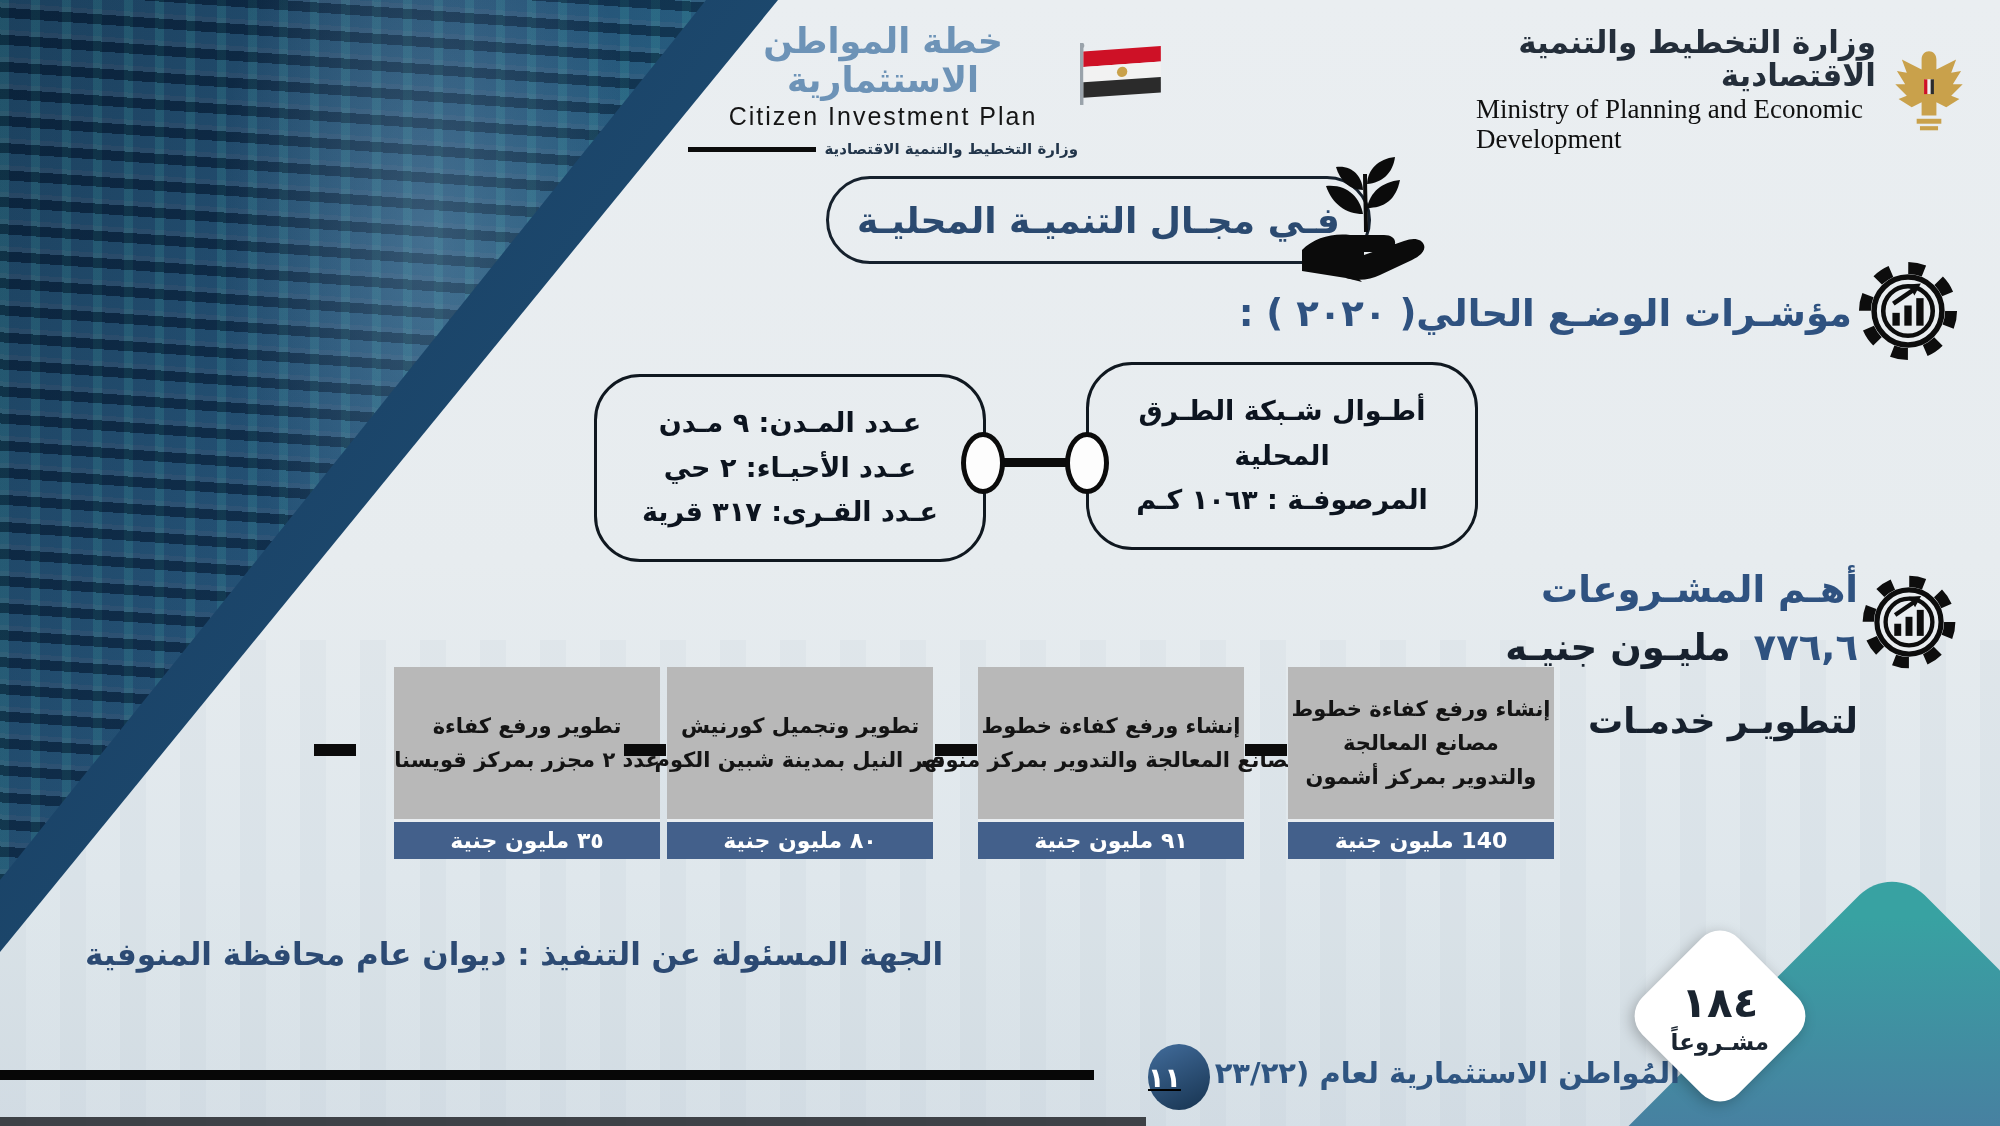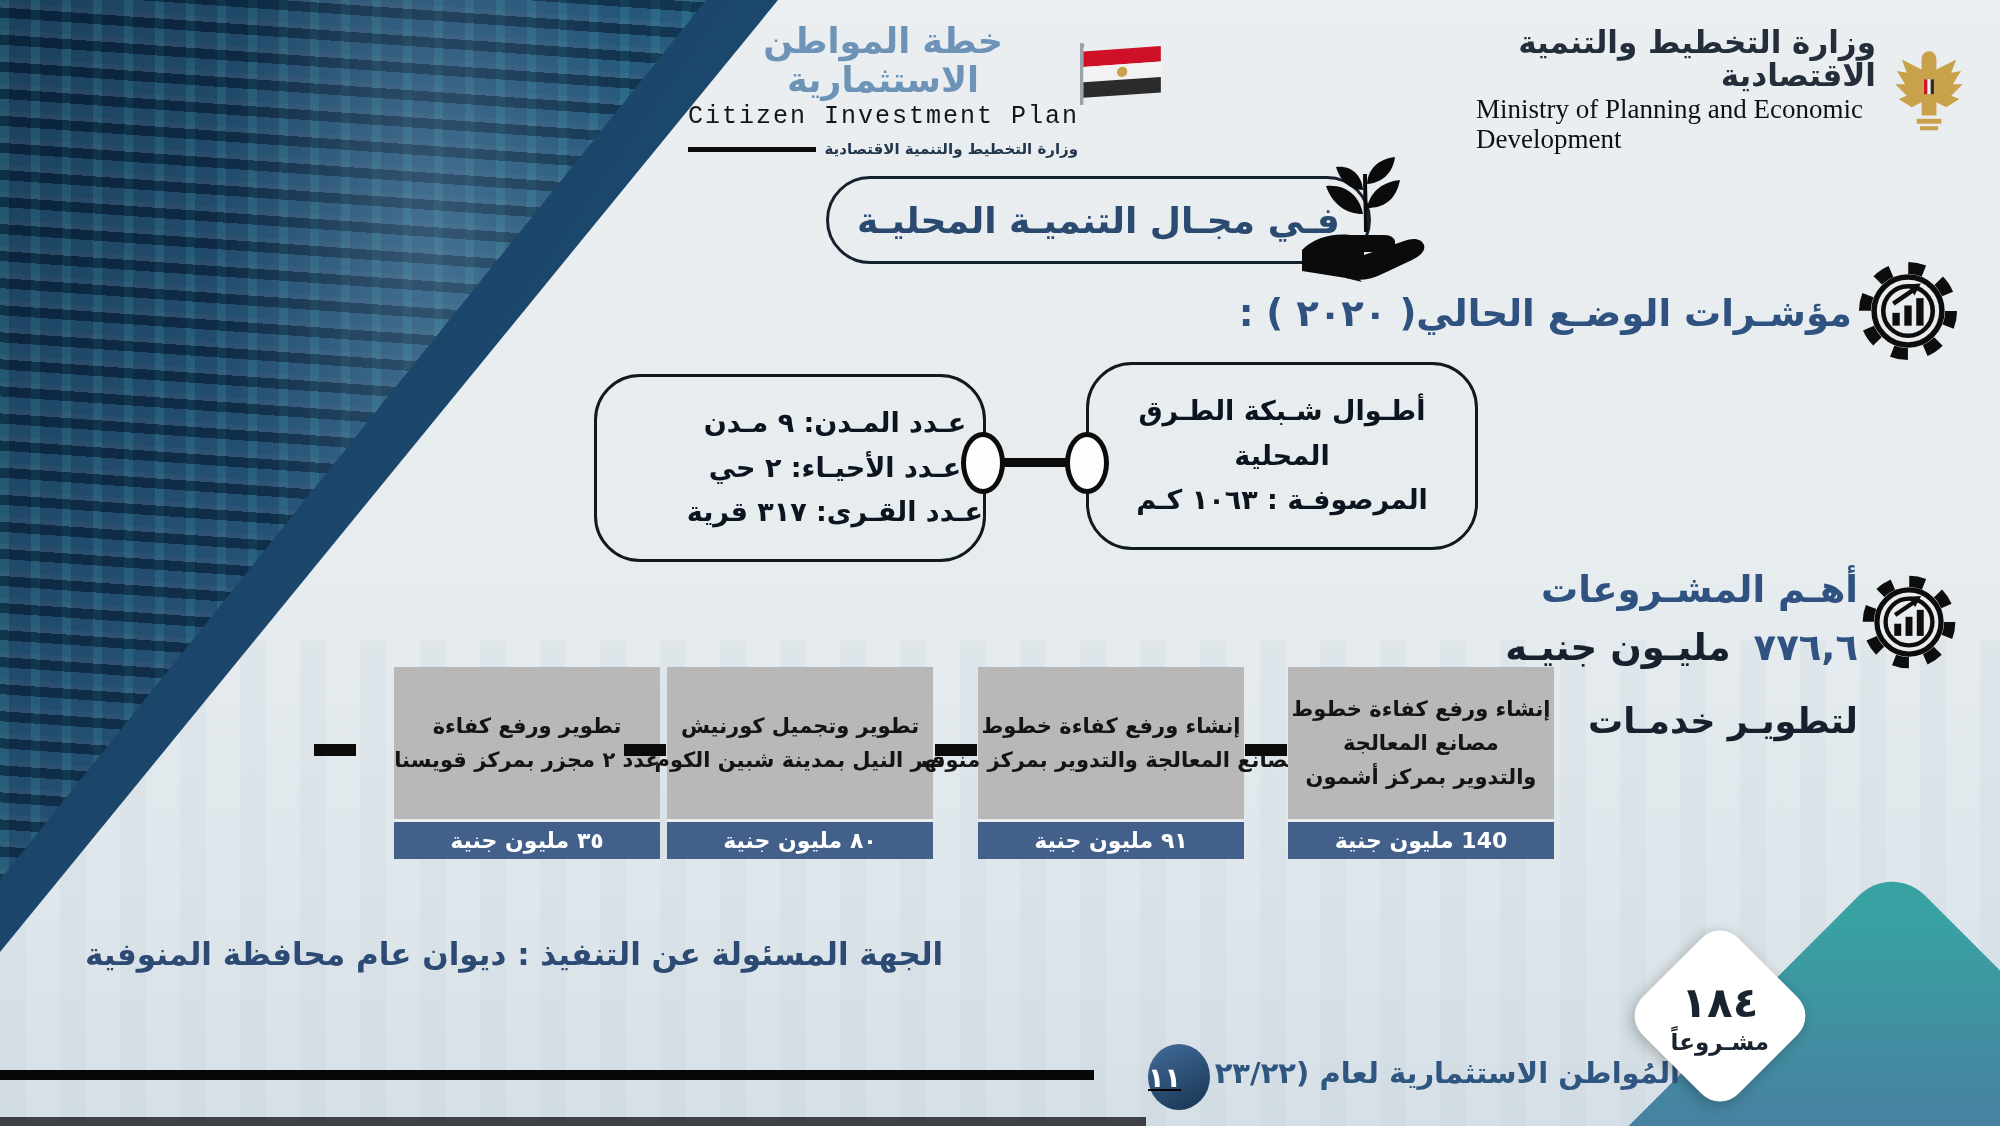--- a/index.html
+++ b/index.html
@@ -27,21 +27,21 @@
     background:
       radial-gradient(300px 620px at 58% 26%, rgba(140,180,205,.30), rgba(0,0,0,0) 70%),
       repeating-linear-gradient(184deg, rgba(215,232,242,.12) 0 5px, rgba(6,20,36,.40) 5px 15px, rgba(105,170,195,.16) 15px 27px),
       repeating-linear-gradient(90deg, rgba(70,225,190,.12) 0 9px, rgba(0,0,0,0) 9px 31px),
       linear-gradient(115deg,#0d2c4a 0%,#174066 45%,#1e5a7c 78%,#2a7a96 100%);
   }
   
   .cip-logo{position:absolute;left:688px;top:22px;width:478px;display:flex;align-items:flex-start;}
   .cip-text{flex:1;min-width:0;}
   .cip-ar{font-size:35px;font-weight:bold;color:#6d93b7;text-align:center;direction:rtl;line-height:1.1;}
-  .cip-en{font-family:Liberation Mono, monospace;font-size:25px;color:#151515;letter-spacing:2px;text-align:center;margin-top:3px;white-space:nowrap;}
+  .cip-en{font-family:Liberation Sans, sans-serif;font-size:25px;color:#151515;letter-spacing:2px;text-align:center;margin-top:3px;white-space:nowrap;}
   .cip-sub-row{display:flex;align-items:center;gap:9px;margin-top:9px;}
   .cip-rule{flex:1;height:5px;background:#0c0c0c;}
   .cip-sub{font-size:15px;font-weight:bold;color:#22354a;direction:rtl;white-space:nowrap;}
   .cip-flag{width:86px;height:72px;flex:none;margin-top:16px;margin-left:2px;}
   
   .ministry-logo{position:absolute;right:34px;top:26px;display:flex;align-items:center;gap:16px;}
   .ministry-text{max-width:400px;}
   .ministry-ar{font-size:31px;font-weight:bold;color:#242e3a;direction:rtl;text-align:right;line-height:1.05;}
   .ministry-en{font-family:"Liberation Serif",serif;font-size:27px;color:#101010;line-height:1.12;white-space:pre-line;text-align:left;margin-top:3px;}
   .ministry-eagle{width:74px;height:100px;flex:none;}
@@ -49,21 +49,21 @@
   .title-pill{
     position:absolute;left:826px;top:176px;width:545px;height:88px;box-sizing:border-box;
     border:3.5px solid #16212d;border-radius:46px;display:flex;align-items:center;justify-content:center;
   }
   .title-pill-text{font-size:36px;font-weight:bold;color:#2b4a70;direction:rtl;white-space:nowrap;}
   .hand-icon{position:absolute;left:1292px;top:148px;width:140px;height:142px;z-index:3;}
   
   .ind-heading{position:absolute;right:148px;top:292px;font-size:37px;font-weight:bold;color:#2f5280;direction:rtl;white-space:nowrap;margin-left:24px;}
   .gear-1{position:absolute;left:1852px;top:256px;width:112px;height:110px;}
   .pill{position:absolute;border:3.5px solid #101820;border-radius:46px;box-sizing:border-box;
-        display:flex;align-items:center;justify-content:flex-end;text-align:center;}
+        display:flex;align-items:center;justify-content:center;text-align:center;}
   .pill-admin{left:594px;top:374px;width:392px;height:188px;}
   .pill-roads{left:1086px;top:362px;width:392px;height:188px;}
   .pill-text{font-size:27px;font-weight:bold;color:#0c141f;line-height:1.65;white-space:pre-line;direction:rtl;}
   .connector-bar{position:absolute;left:997px;top:458px;width:80px;height:9px;background:#0b0b0b;}
   .connector-ellipse{position:absolute;width:44px;height:62px;border:5px solid #0b0b0b;border-radius:50%;background:#fdfdfd;box-sizing:border-box;}
   .ell-left{left:961px;top:432px;}
   .ell-right{left:1065px;top:432px;}
   
   .proj-heading{position:absolute;right:142px;top:568px;text-align:right;direction:rtl;}
   .ph1{font-size:37px;font-weight:bold;color:#2f5280;margin-bottom:15px;white-space:nowrap;}

